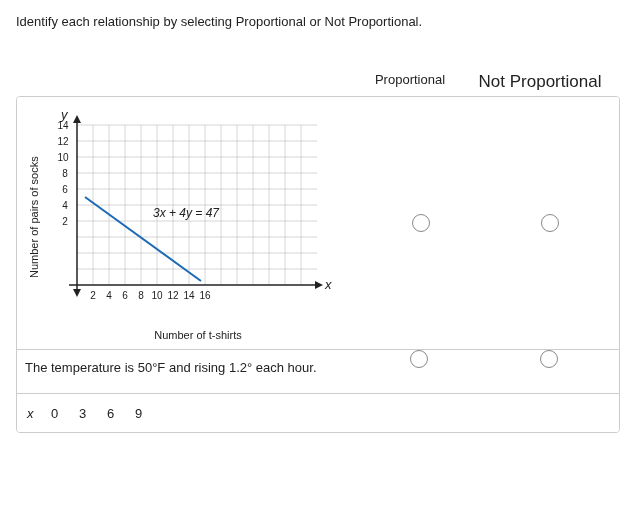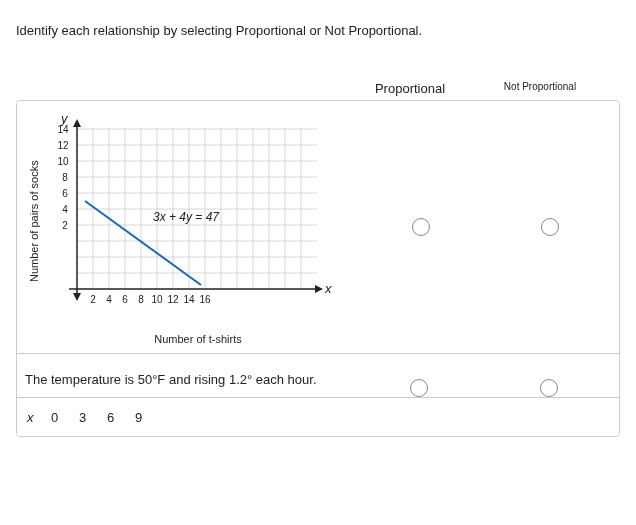--- a/index.html
+++ b/index.html
@@ -13,21 +13,20 @@
     }
 
     .page-container {
       padding: 14px 16px 10px 16px;
     }
 
     .instruction {
       font-size: 13px;
       color: #222;
       margin-bottom: 10px;
-      margin-top: 9px;
     }
 
     .header-row {
       display: flex;
       justify-content: flex-end;
       padding-right: 10px;
       margin-bottom: 4px;
       margin-top: 43px;
     }
 
@@ -35,21 +34,21 @@
       width: 120px;
       text-align: center;
       font-size: 13px;
       font-weight: normal;
       color: #222;
     }
 
     .header-not-proportional {
       width: 140px;
       text-align: center;
-      font-size: 10px;
+      font-size: 17px;
       font-weight: normal;
       color: #222;
     }
 
     .main-table {
       border: 1px solid #ccc;
       border-radius: 4px;
       overflow: hidden;
     }
 
@@ -86,21 +85,21 @@
       border-radius: 50%;
       border: 1.5px solid #888;
       background: #fff;
       display: inline-block;
       cursor: pointer;
     }
 
     
     .row-temp {
       display: flex;
-      align-items: flex-end;
+      align-items: flex-start;
       border-bottom: 1px solid #ccc;
       background: #fff;
       min-height: 44px;
     }
 
     .temp-cell {
       flex: 1;
       padding: 10px 8px;
       font-size: 13px;
       color: #222;

